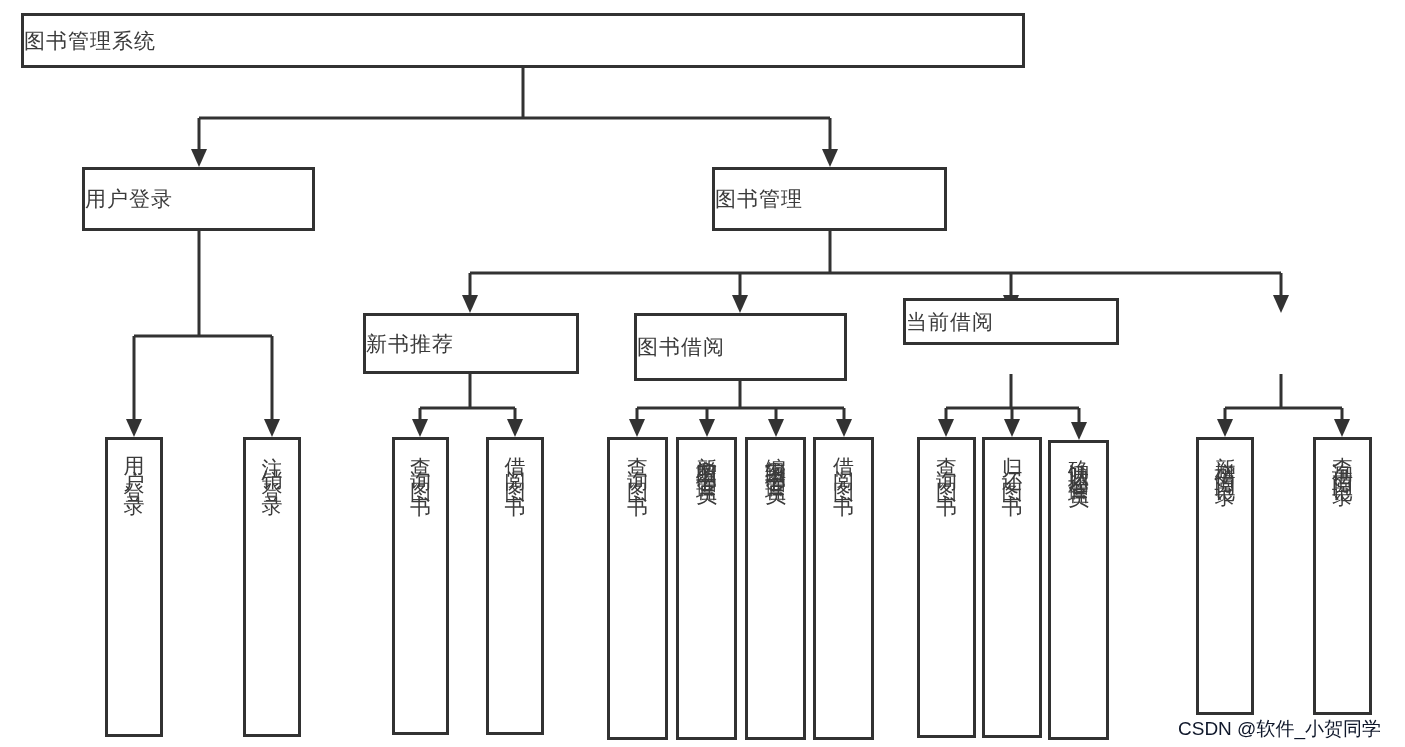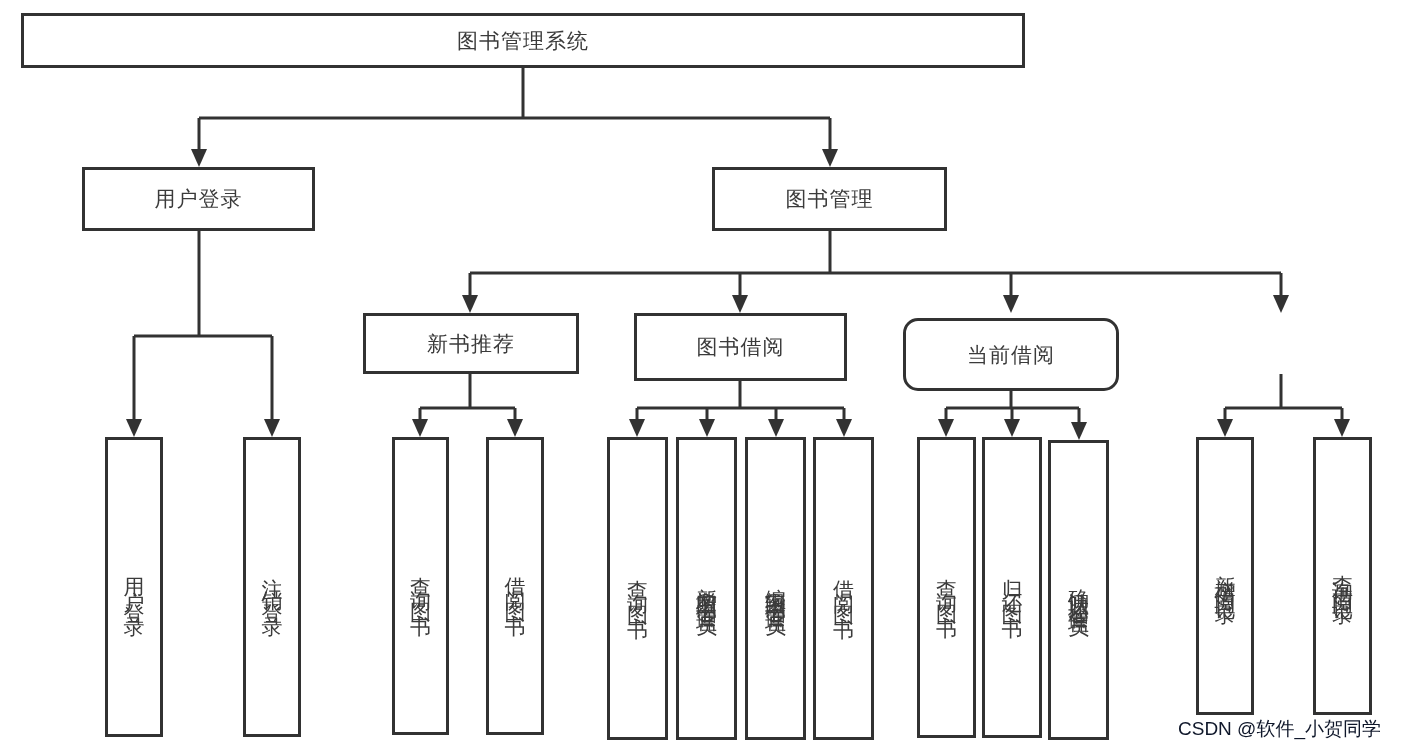--- a/index.html
+++ b/index.html
@@ -17,21 +17,20 @@
     left: 0; top: 0;
     width: 1405px; height: 747px;
   }
   .node {
     position: absolute;
     box-sizing: border-box;
     background: #ffffff;
     border: 3px solid #323232;
     display: flex;
     align-items: center;
-    justify-content: center;
   }
   .hnode {
     font-size: 21px;
     letter-spacing: 1px;
   }
   .vnode {
     writing-mode: vertical-rl;
     text-orientation: mixed;
     font-size: 21px;
   }
@@ -100,21 +99,21 @@
   <div class="node hnode" style="left:712px; top:167px; width:235px; height:64px;">
     <span>图书管理</span>
   </div>
 
   <div class="node hnode" style="left:363px; top:313px; width:216px; height:61px;">
     <span>新书推荐</span>
   </div>
   <div class="node hnode" style="left:634px; top:313px; width:213px; height:68px;">
     <span>图书借阅</span>
   </div>
-  <div class="node hnode" style="left:903px; top:318px; width:216px; height:73px;border-radius:15px;">
+  <div class="node hnode" style="left:903px; top:298px; width:216px; height:47px;">
     <span>当前借阅</span>
   </div>
 
   <div class="node vnode ls-l" style="left:105px; top:437px; width:58px; height:300px;">
     <span>用户登录</span>
   </div>
   <div class="node vnode ls-l" style="left:243px; top:437px; width:58px; height:300px;">
     <span>注销登录</span>
   </div>
 

